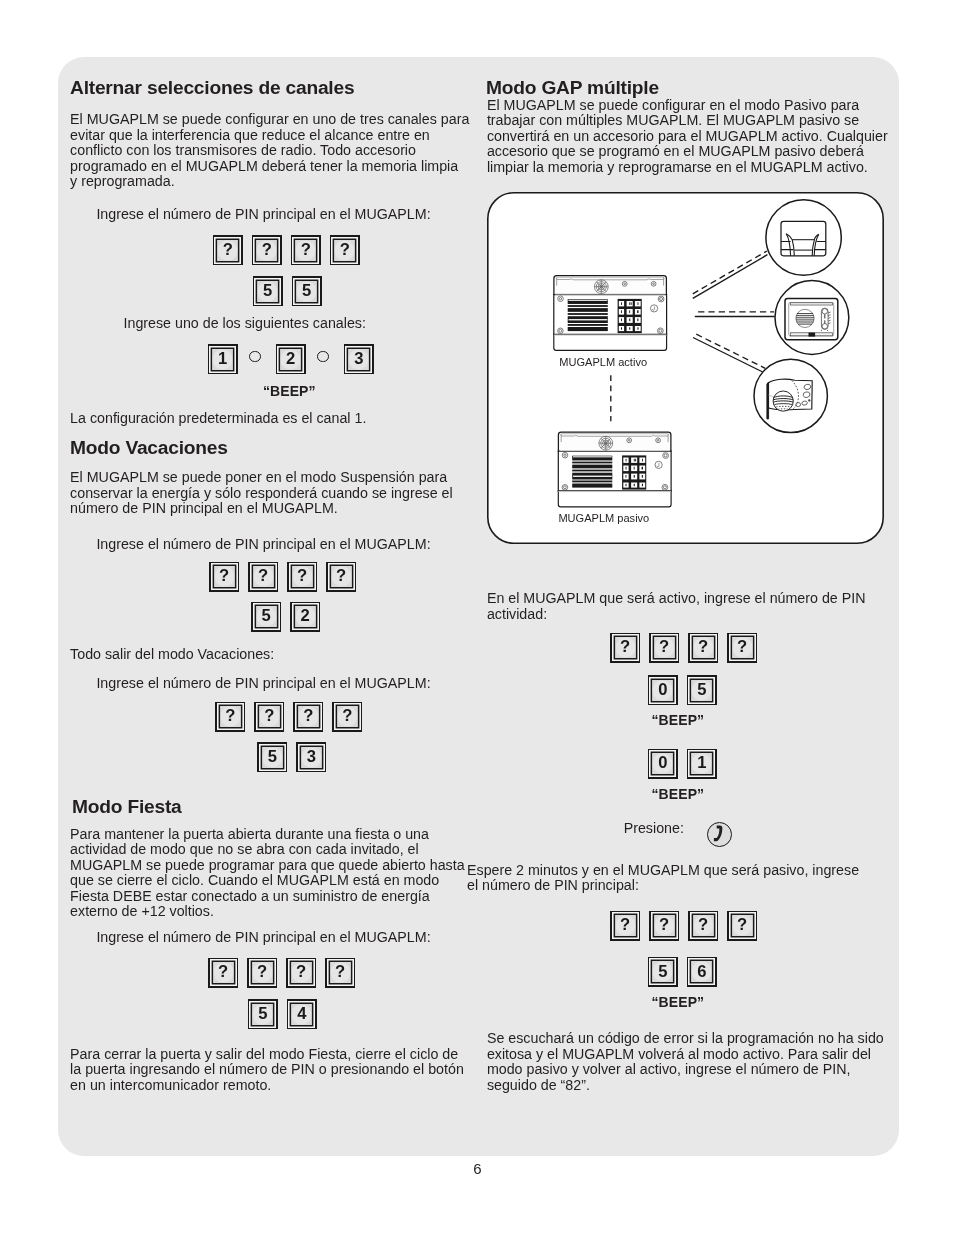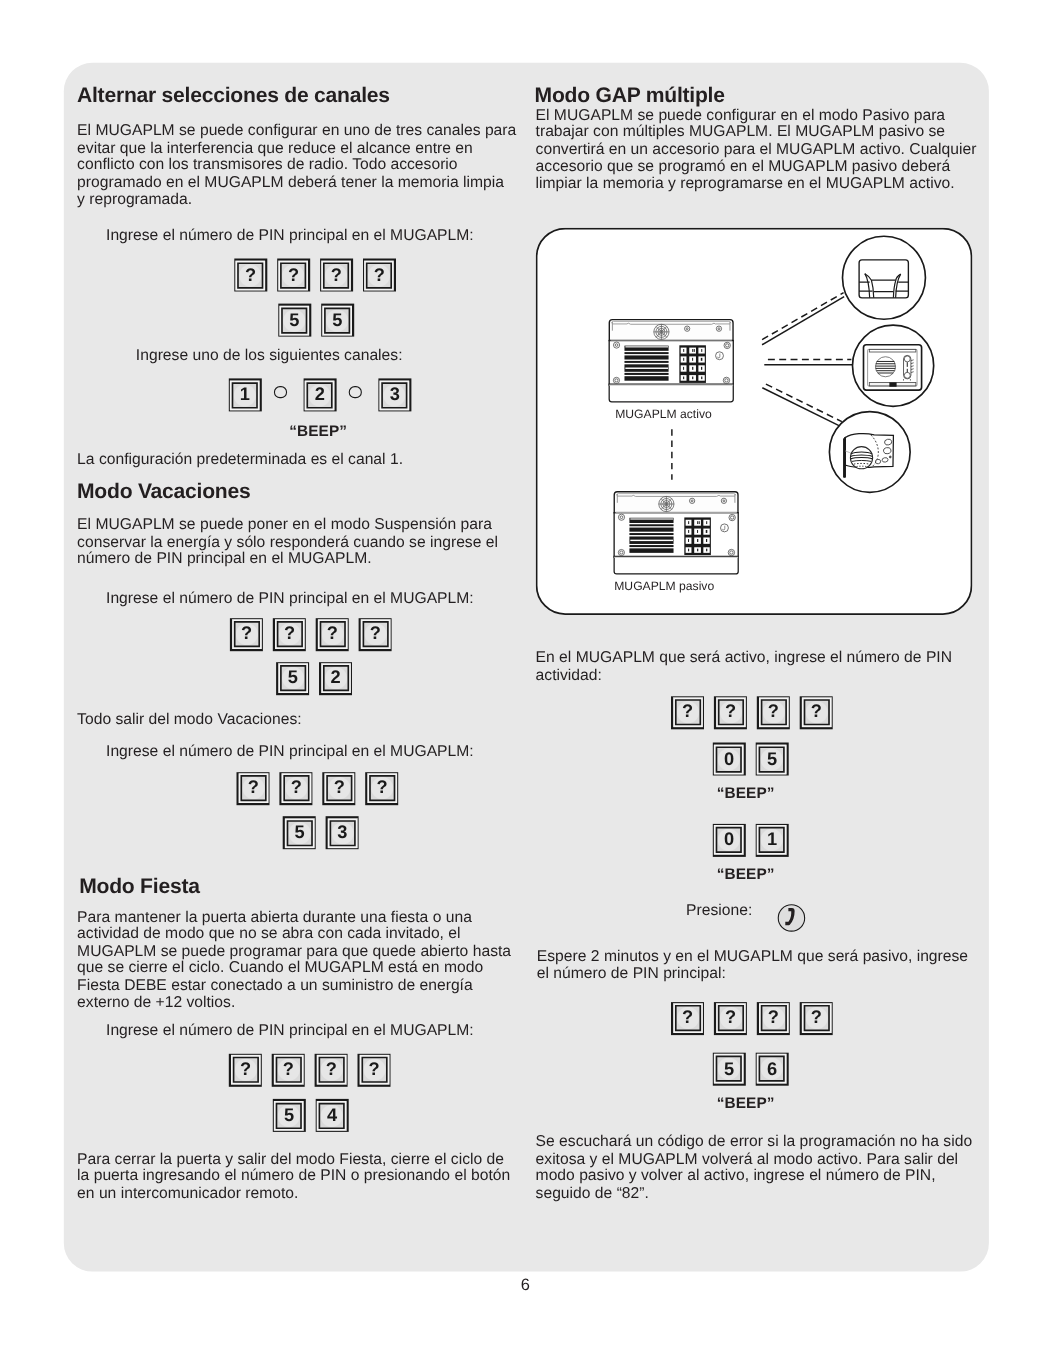--- a/index.html
+++ b/index.html
@@ -215,21 +215,21 @@
 </div>
 <p class="body abs" style="left:70.1px; top:1047.0px;">Para cerrar la puerta y salir del modo Fiesta, cierre el ciclo de
 la puerta ingresando el número de PIN o presionando el botón
 en un intercomunicador remoto.</p>
 <h2 class="sect abs" style="left:486px; top:77px;">Modo GAP múltiple</h2>
 <p class="body abs" style="left:486.9px; top:98px;">El MUGAPLM se puede configurar en el modo Pasivo para
 trabajar con múltiples MUGAPLM. El MUGAPLM pasivo se
 convertirá en un accesorio para el MUGAPLM activo. Cualquier
 accesorio que se programó en el MUGAPLM pasivo deberá
 limpiar la memoria y reprogramarse en el MUGAPLM activo.</p>
-<div class="abs" style="left:486.6px; top:207px; width:397px; height:352px;border-radius:16px;">
+<div class="abs" style="left:486.6px; top:192px; width:397px; height:352px;border-radius:16px;">
 <svg viewBox="0 0 397 352" width="397" height="352">
   <defs>
     <g id="gapunit">
 
       <path d="M0.9 3.3 Q0.9 0.6 3.6 0.6 H110.7 Q113.4 0.6 113.4 3.3 V19.6 H0.9 Z" fill="#fdfdfd" stroke="#1a1a1a" stroke-width="1.25"></path>
       <path d="M2.9 3.9 Q3.0 2.2 4.7 2.2 H109.6 Q111.3 2.2 111.4 3.9" fill="none" stroke="#9a9a9a" stroke-width="0.7"></path>
       <path d="M3.7 2.6 V10.6 M110.6 2.6 V10.6" fill="none" stroke="#8a8a8a" stroke-width="0.8"></path>
       <path d="M3.7 4.5 H17.0 L18.2 3.8 L20.3 4.8 H94.0 L96.1 3.8 L97.3 4.5 H110.6" fill="none" stroke="#8a8a8a" stroke-width="0.75"></path>
 
       <rect x="0.8" y="19.6" width="112.8" height="40.4" fill="#ffffff" stroke="#1a1a1a" stroke-width="1.2"></rect>
@@ -442,21 +442,21 @@
 </div>
 <div class="abs beep" style="left:651.5px; top:785.5px;">“BEEP”</div>
 <div class="abs" style="left:623.7px; top:820.5px;">
   <span class="body abs" style="left:0; top:0;">Presione:</span>
   <span class="phonebtn abs" style="left:83.2px; top:1.9px;">
     <svg width="21" height="21" viewBox="0 0 21 21">
       <path d="M7.7 1.5 L11.0 1.5 C12.5 1.5 13.4 2.5 13.4 4.1 C13.4 9.0 11.9 13.6 9.0 16.6 C8.5 17.1 8.1 17.2 7.3 17.2 L4.9 17.2 L4.9 14.0 L7.0 14.0 C7.5 14.0 7.8 13.9 8.1 13.5 C9.9 11.0 10.5 7.4 10.3 4.4 L7.7 4.4 Z" fill="#231f20"></path>
     </svg>
   </span>
 </div>
-<p class="body abs" style="left:488px; top:863.0px;">Espere 2 minutos y en el MUGAPLM que será pasivo, ingrese
+<p class="body abs" style="left:467px; top:863.0px;">Espere 2 minutos y en el MUGAPLM que será pasivo, ingrese
 el número de PIN principal:</p>
 <div class="keyrow" style="left:610.1px; top:910.7px;">
   <span class="key">
       <span>?</span>
     </span>
     <span class="gap8"></span>
   <span class="key">
       <span>?</span>
     </span>
     <span class="gap8"></span>

